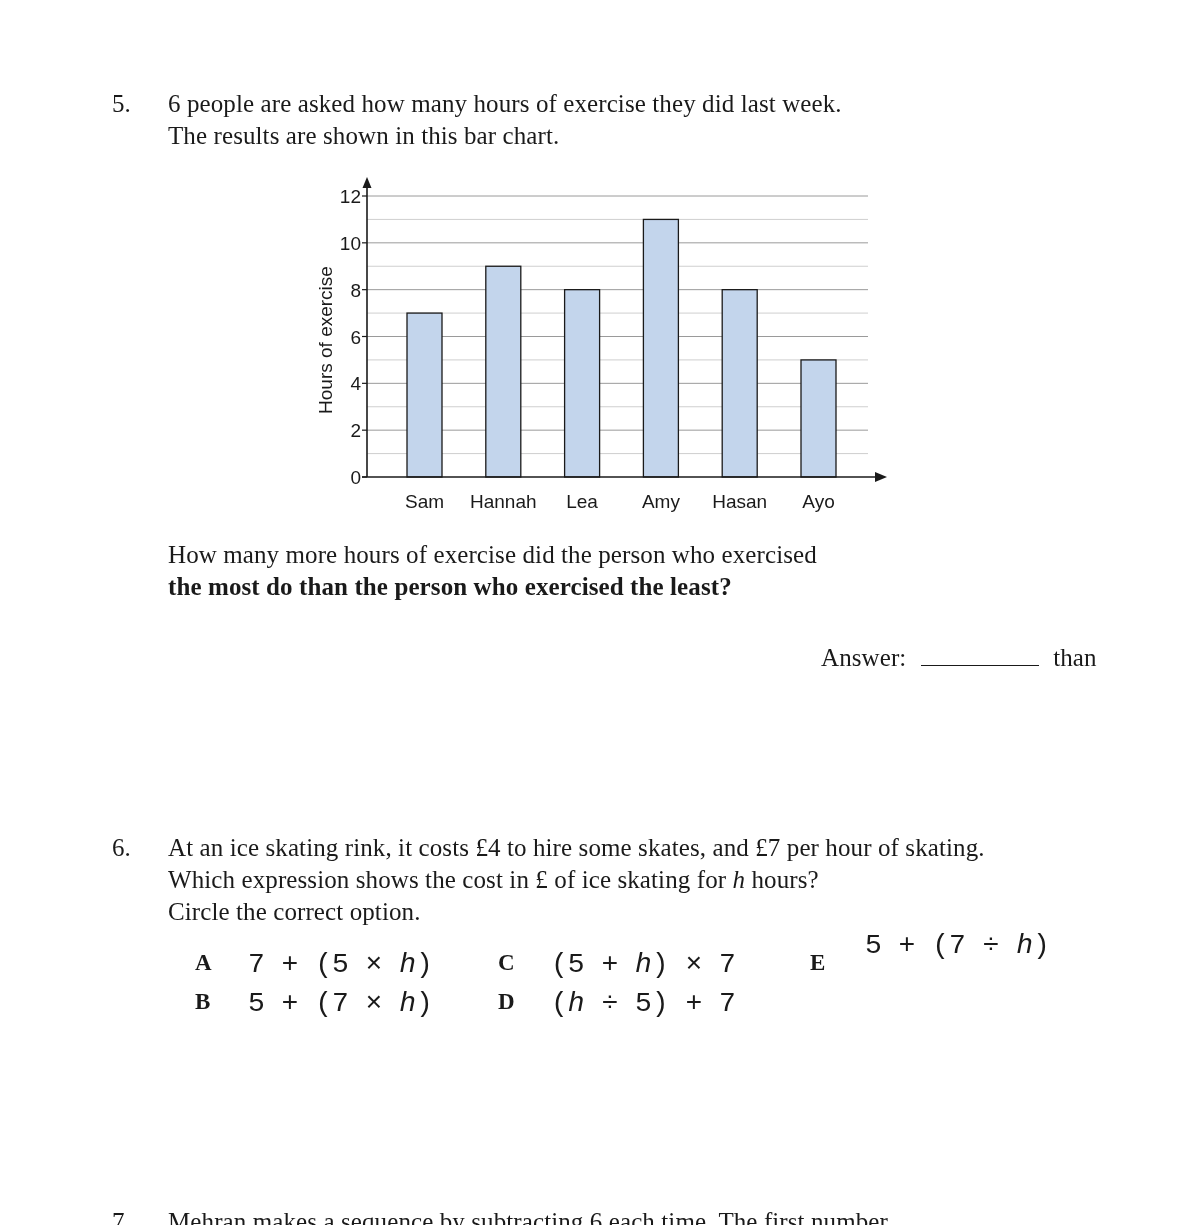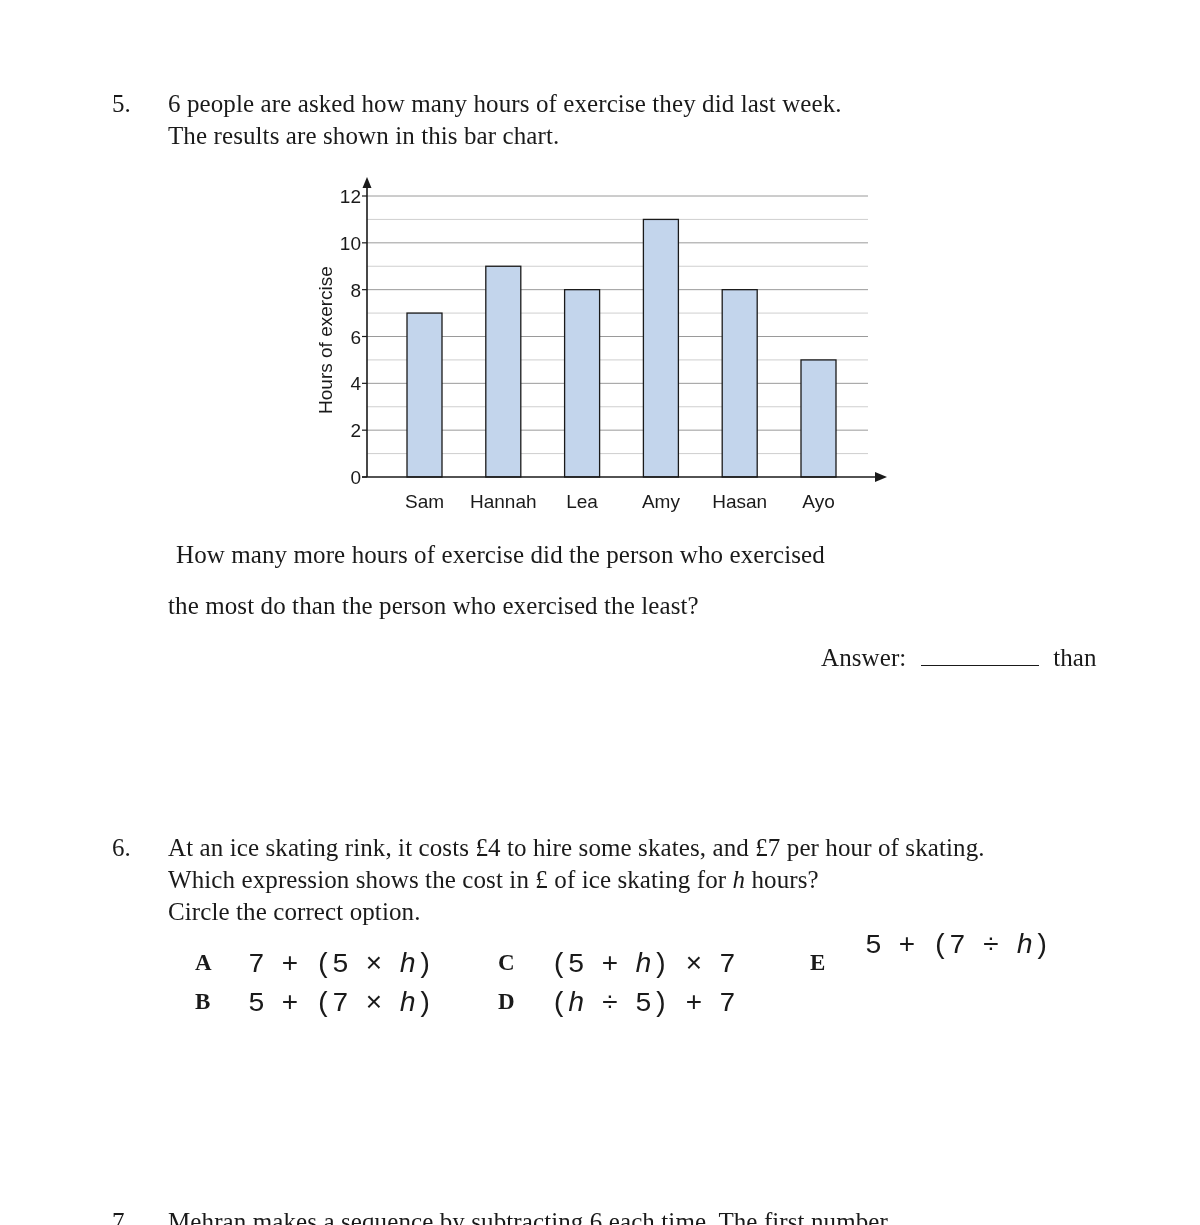--- a/index.html
+++ b/index.html
@@ -71,22 +71,22 @@
       <text x="124.5" y="338" text-anchor="middle" font-size="19">Sam</text>
       <text x="203.3" y="338" text-anchor="middle" font-size="19">Hannah</text>
       <text x="282.1" y="338" text-anchor="middle" font-size="19">Lea</text>
       <text x="360.9" y="338" text-anchor="middle" font-size="19">Amy</text>
       <text x="439.7" y="338" text-anchor="middle" font-size="19">Hasan</text>
       <text x="518.5" y="338" text-anchor="middle" font-size="19">Ayo</text>
     </g>
   <text id="ylabel" text-anchor="middle" font-size="19" transform="translate(32,170) rotate(-90)">Hours of exercise</text>
 </svg>
 
-<div class="line" style="left:176px; top:541px;">How many more hours of exercise did the person who exercised</div>
-<div class="line" style="left:168px; top:592px;">the most do than the person who exercised the least?</div>
+<div class="line" style="left:168px; top:541px;">How many more hours of exercise did the person who exercised</div>
+<div class="line" style="left:168px; top:573px;font-weight:bold;">the most do than the person who exercised the least?</div>
 
 <div class="line" style="left:821px; top:644px;">
   <span>Answer:</span>
   <span class="answer-line"></span>
   <span>than</span>
 </div>
 
 <div class="qnum" style="left:112px; top:834px;">6.</div>
 <div class="line" style="left:168px; top:834px;">At an ice skating rink, it costs £4 to hire some skates, and £7 per hour of skating.</div>
 <div class="line" style="left:168px; top:866px;text-align:center;">

